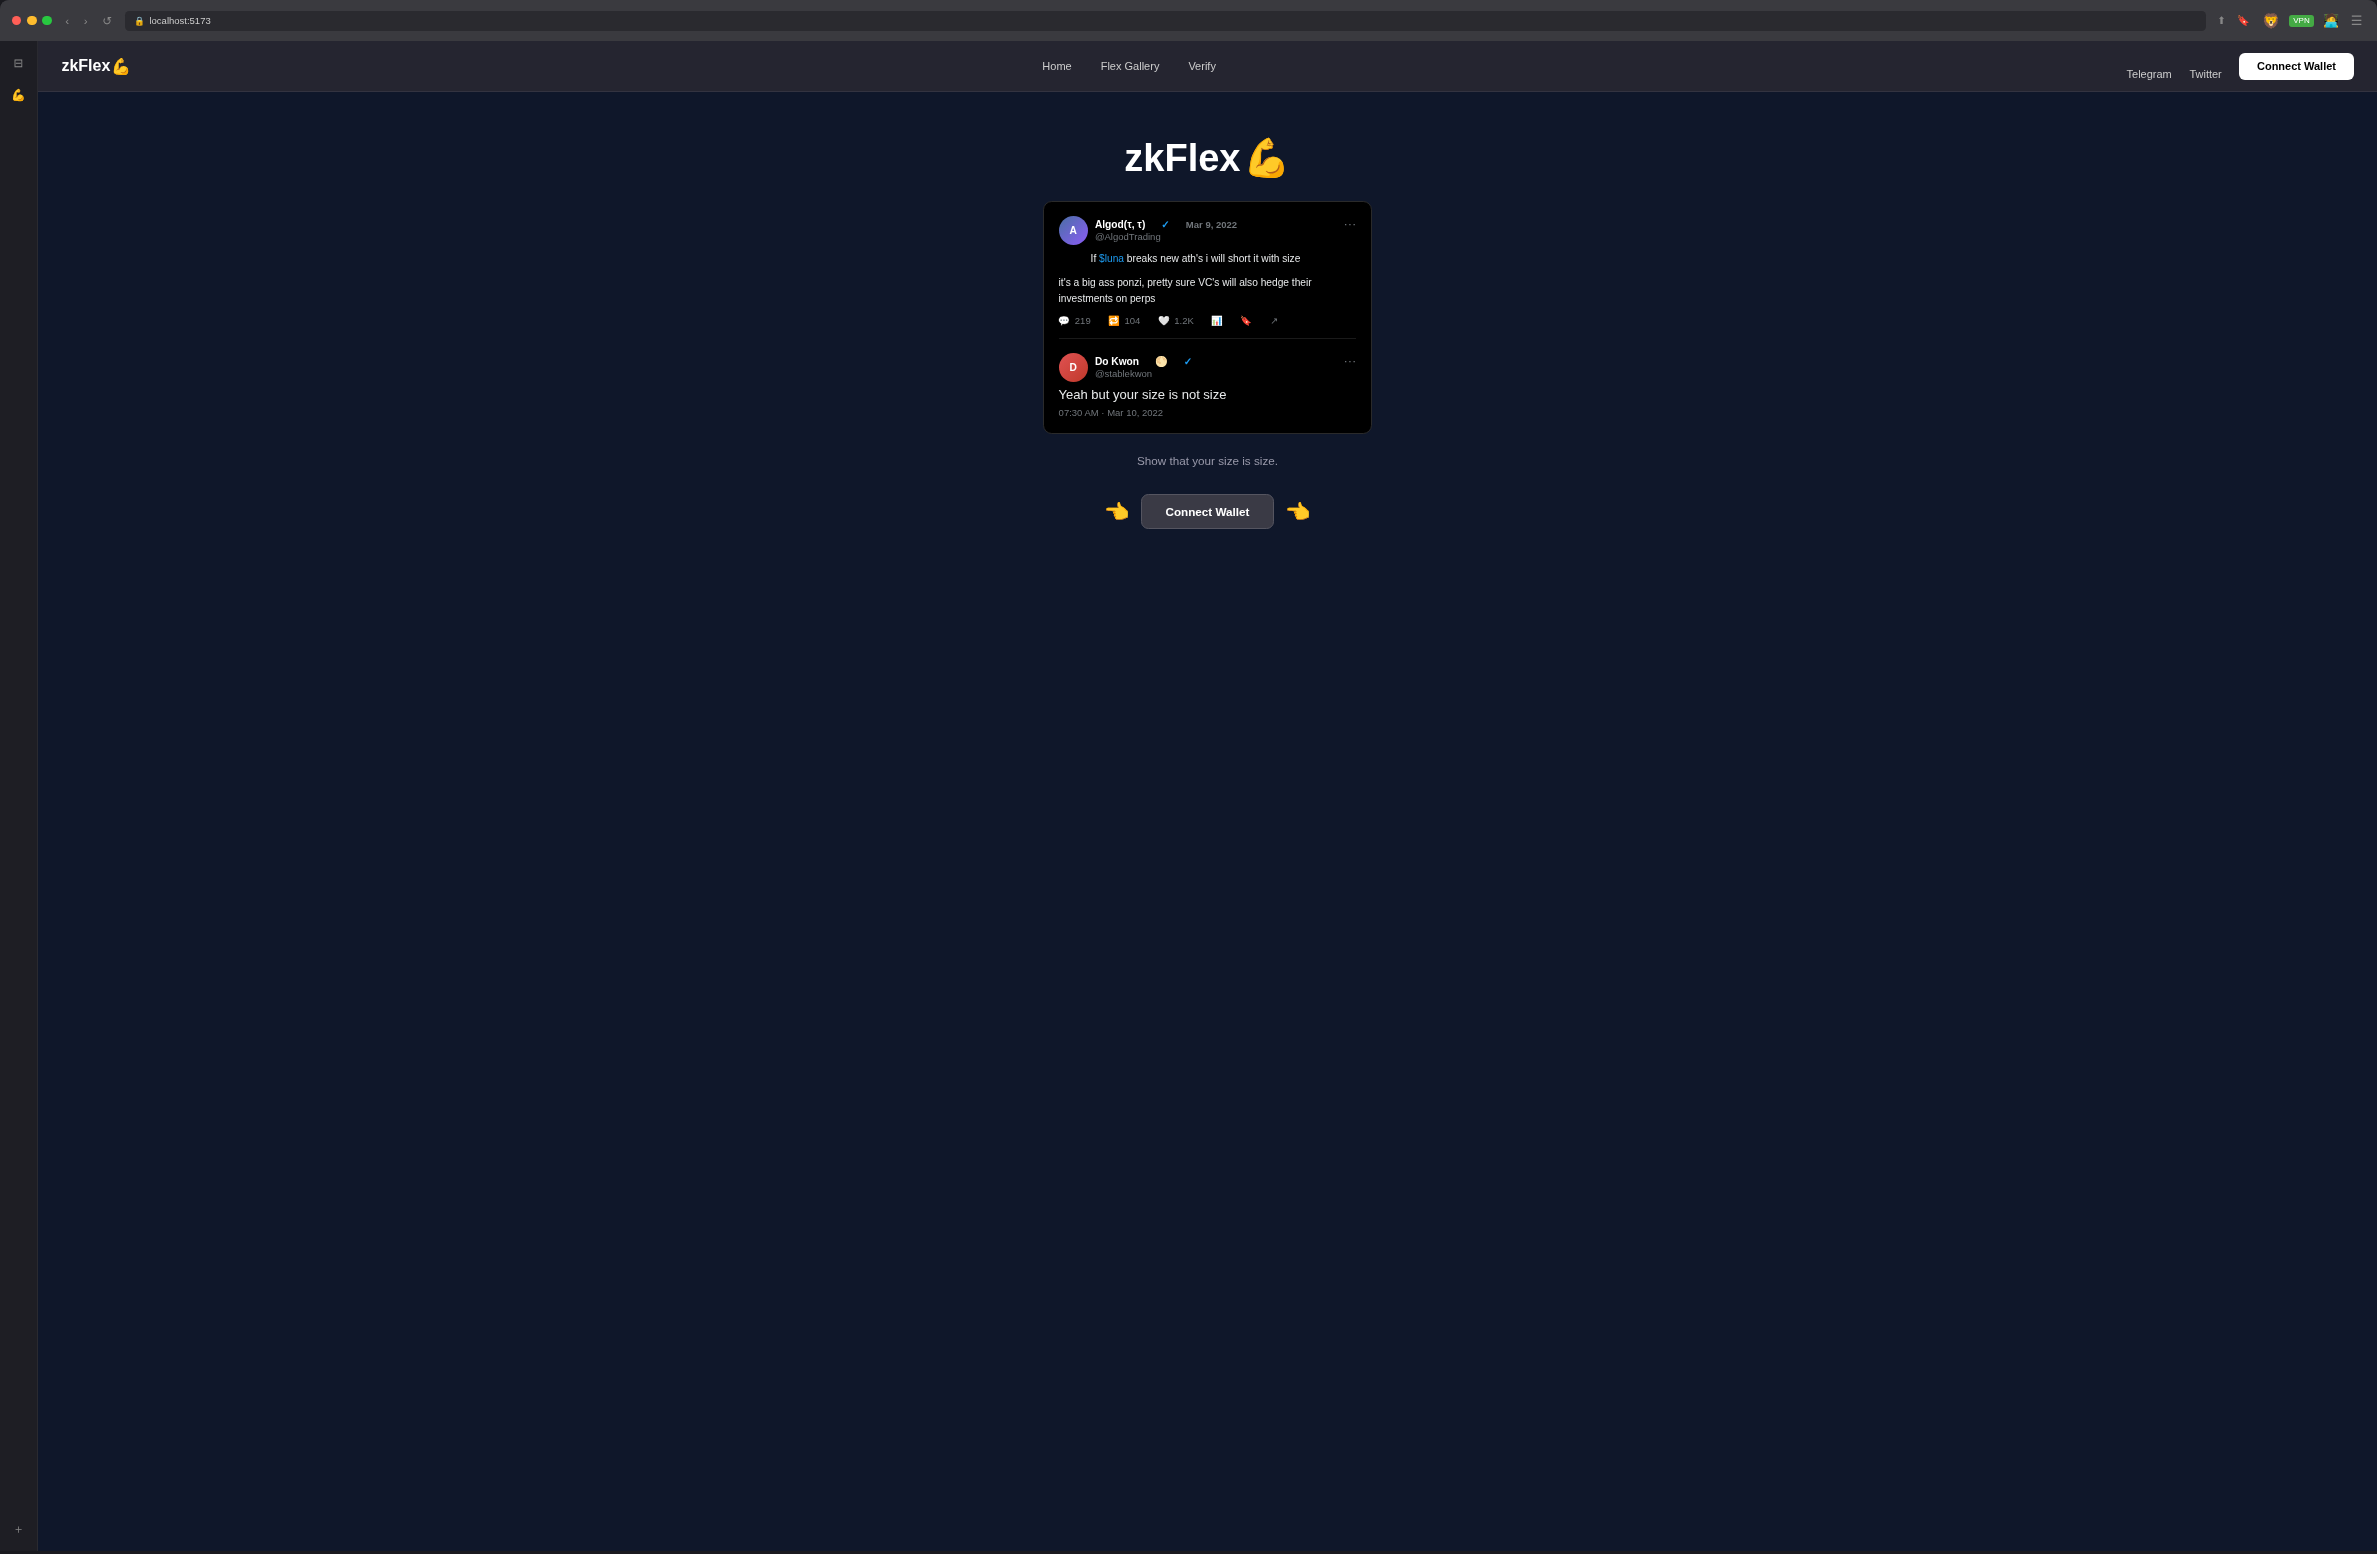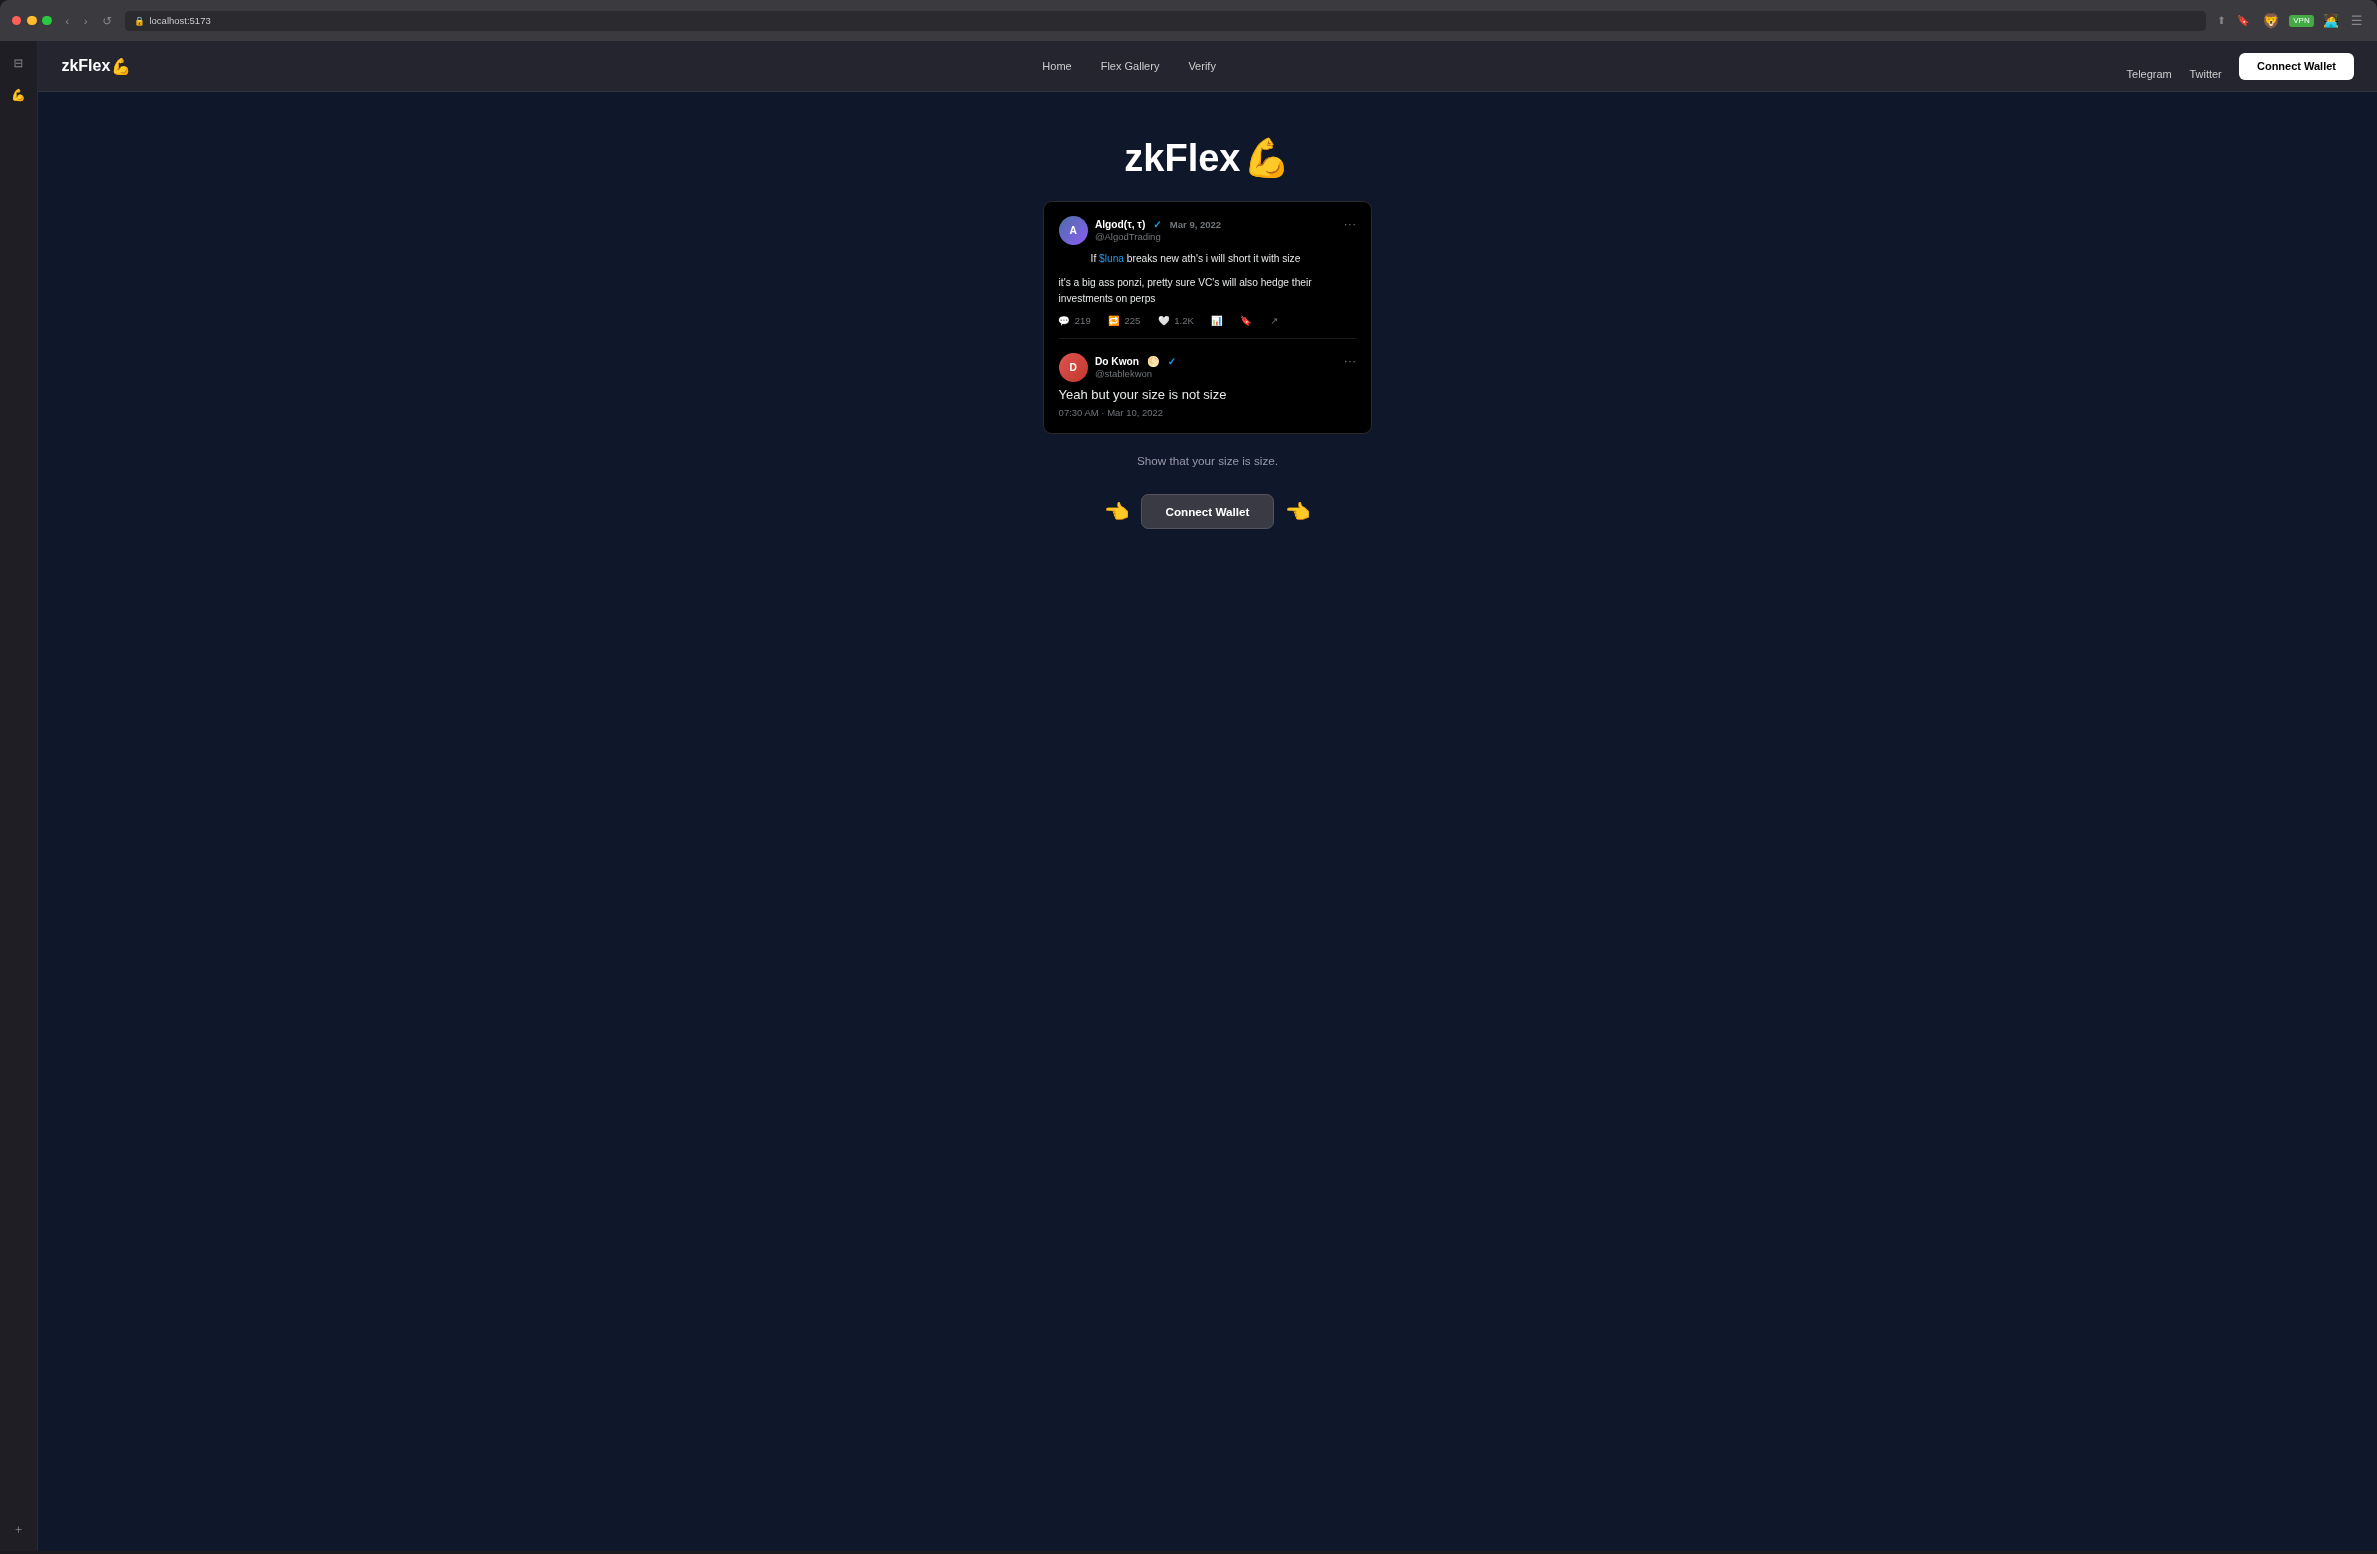--- a/index.html
+++ b/index.html
@@ -249,21 +249,21 @@
     }
 
     .tweet-name-block { line-height: 1.3; }
 
     .tweet-display-name {
       font-size: 10.2px;
       font-weight: 700;
       color: #fff;
       display: flex;
       align-items: center;
-      gap: 8px;
+      gap: 16px;
       justify-content: space-between;
     }
 
     .verified-badge {
       color: #1d9bf0;
       font-size: 10.2px;
     }
 
     .tweet-username {
       font-size: 9.5px;
@@ -458,21 +458,21 @@
             </div>
             <div class="tweet-quote-text">it's a big ass ponzi, pretty sure VC's will also hedge their investments on perps</div>
 
             <div class="tweet-actions">
               <div class="tweet-action">
                 <span>💬</span>
                 <span>219</span>
               </div>
               <div class="tweet-action">
                 <span>🔁</span>
-                <span>225</span>
+                <span>104</span>
               </div>
               <div class="tweet-action">
                 <span>🤍</span>
                 <span>1.2K</span>
               </div>
               <div class="tweet-action">
                 <span>📊</span>
               </div>
               <div class="tweet-action">
                 <span>🔖</span>

